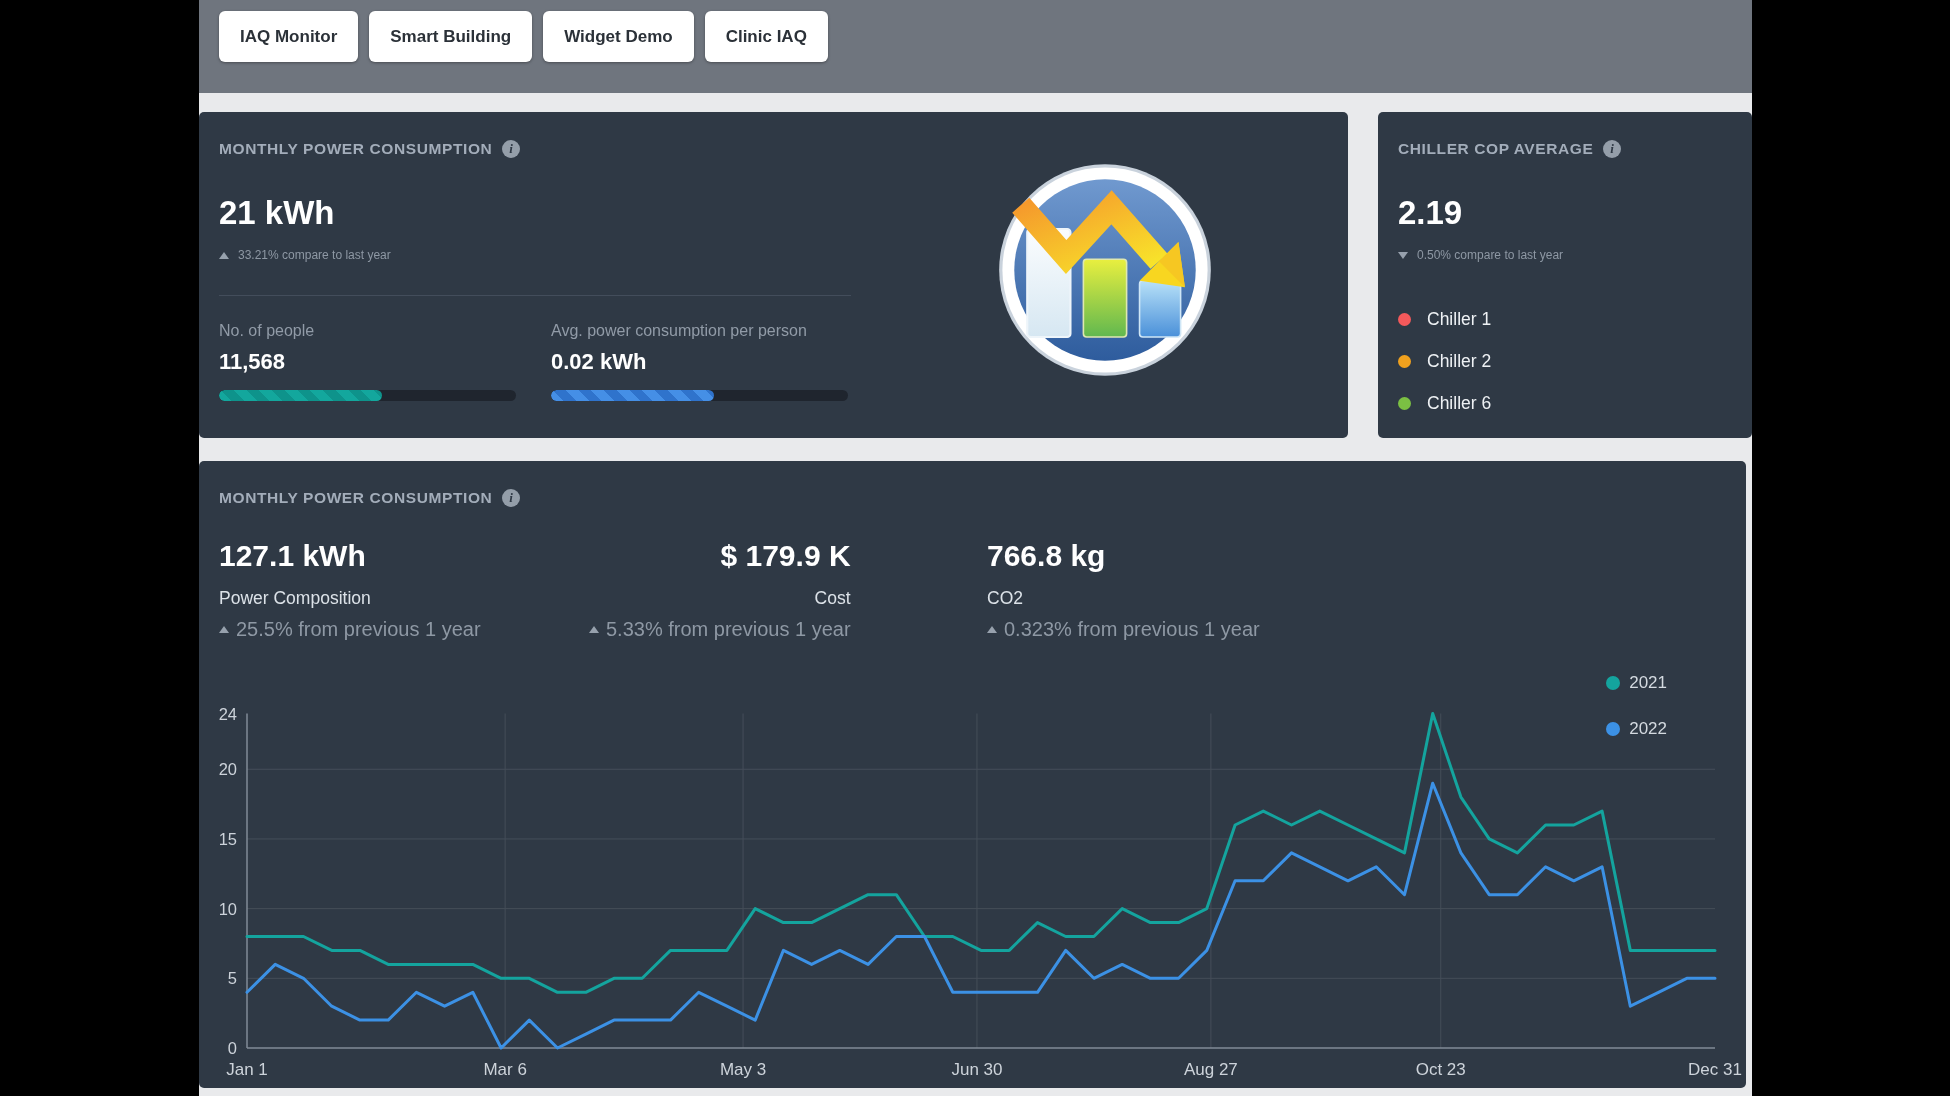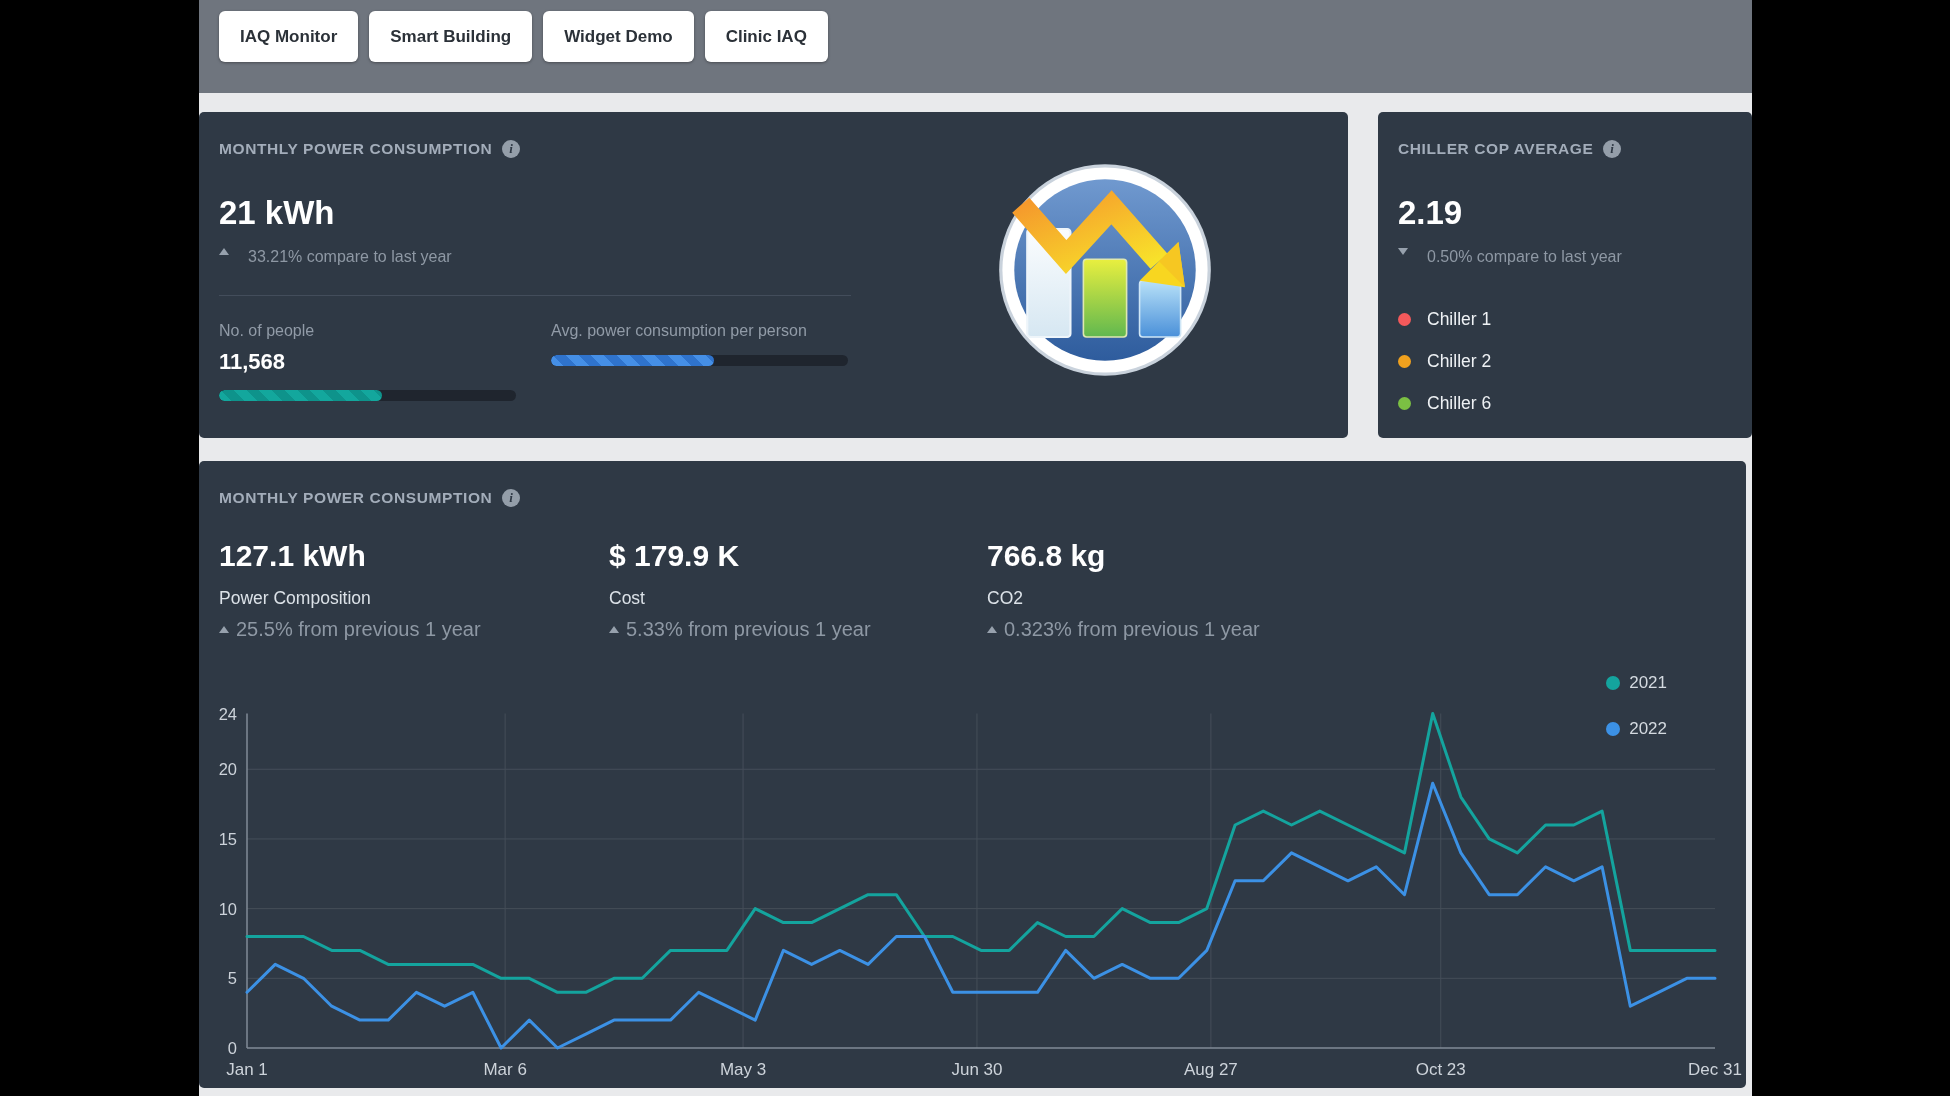--- a/index.html
+++ b/index.html
@@ -21,22 +21,22 @@
   #card-chiller{left:1179px;top:112px;width:374px;height:326px;}
   #card-detail{left:0;top:461px;width:1547px;height:627px;}
 
   .card-title{position:absolute;left:20px;top:28px;display:flex;align-items:center;gap:10px;
               font-size:15.5px;font-weight:700;letter-spacing:.6px;color:#a3adba;}
   .info-icon{width:18px;height:18px;border-radius:50%;background:#949ea9;color:#2f3945;
              font-family:"Liberation Serif",serif;font-style:italic;font-weight:700;font-size:13px;
              line-height:18px;text-align:center;cursor:pointer;}
 
   .big-value{position:absolute;left:20px;top:82px;font-size:33px;font-weight:700;color:#fff;}
-  .change-row{position:absolute;left:20px;top:136px;display:flex;gap:19px;
-              font-size:16px;color:#8e98a4;}
+  .change-row{position:absolute;left:20px;top:136px;display:flex;align-items:center;gap:9px;
+              font-size:12px;color:#8e98a4;}
   .tri{width:0;height:0;display:inline-block;}
   .tri.up{border-left:5px solid transparent;border-right:5px solid transparent;border-bottom:7px solid #97a1ad;}
   .tri.down{border-left:5px solid transparent;border-right:5px solid transparent;border-top:7px solid #97a1ad;}
 
   .divider{position:absolute;left:20px;top:183px;width:632px;border-top:1px solid #434d5b;}
 
   .mini-stats{position:absolute;left:20px;top:210px;display:flex;}
   .mini-stat{width:332px;}
   .mini-label{font-size:16px;color:#919ba7;white-space:nowrap;overflow:hidden;}
   .mini-value{font-size:22px;font-weight:700;color:#fff;margin-top:9px;}
@@ -89,20 +89,21 @@
       <div class="mini-stats">
           <div class="mini-stat">
             <div class="mini-label">No. of people</div>
             <div class="mini-value">11,568</div>
             <div class="bar">
               <div class="bar-fill" style="width: 55%; background: repeating-linear-gradient(45deg, rgb(19, 167, 157) 0px, rgb(19, 167, 157) 9px, rgb(14, 147, 139) 9px, rgb(14, 147, 139) 18px);"></div>
             </div>
           </div>
           <div class="mini-stat">
             <div class="mini-label">Avg. power consumption per person</div>
+            <div class="mini-value">0.02 kWh</div>
             <div class="bar">
               <div class="bar-fill" style="width: 55%; background: repeating-linear-gradient(45deg, rgb(69, 143, 230) 0px, rgb(69, 143, 230) 9px, rgb(47, 115, 204) 9px, rgb(47, 115, 204) 18px);"></div>
             </div>
           </div>
         </div>
 
       <svg class="badge-icon" viewBox="0 0 200 200">
         <defs>
           <linearGradient id="gBlueBg" x1="0" y1="0" x2="0" y2="1">
             <stop offset="0" stop-color="#7099cf"></stop>
@@ -170,21 +171,21 @@
       </div>
       <div id="detail-stats">
           <div class="detail-stat" style="left: 20px;">
             <div class="detail-value">127.1 kWh</div>
             <div class="detail-label">Power Composition</div>
             <div class="detail-change">
               <span class="tri up"></span>
               <span>25.5% from previous 1 year</span>
             </div>
           </div>
-          <div class="detail-stat" style="left: 410px;">
+          <div class="detail-stat" style="left: 390px; text-align: right;">
             <div class="detail-value">$ 179.9 K</div>
             <div class="detail-label">Cost</div>
             <div class="detail-change">
               <span class="tri up"></span>
               <span>5.33% from previous 1 year</span>
             </div>
           </div>
           <div class="detail-stat" style="left: 788px;">
             <div class="detail-value">766.8 kg</div>
             <div class="detail-label">CO2</div>

